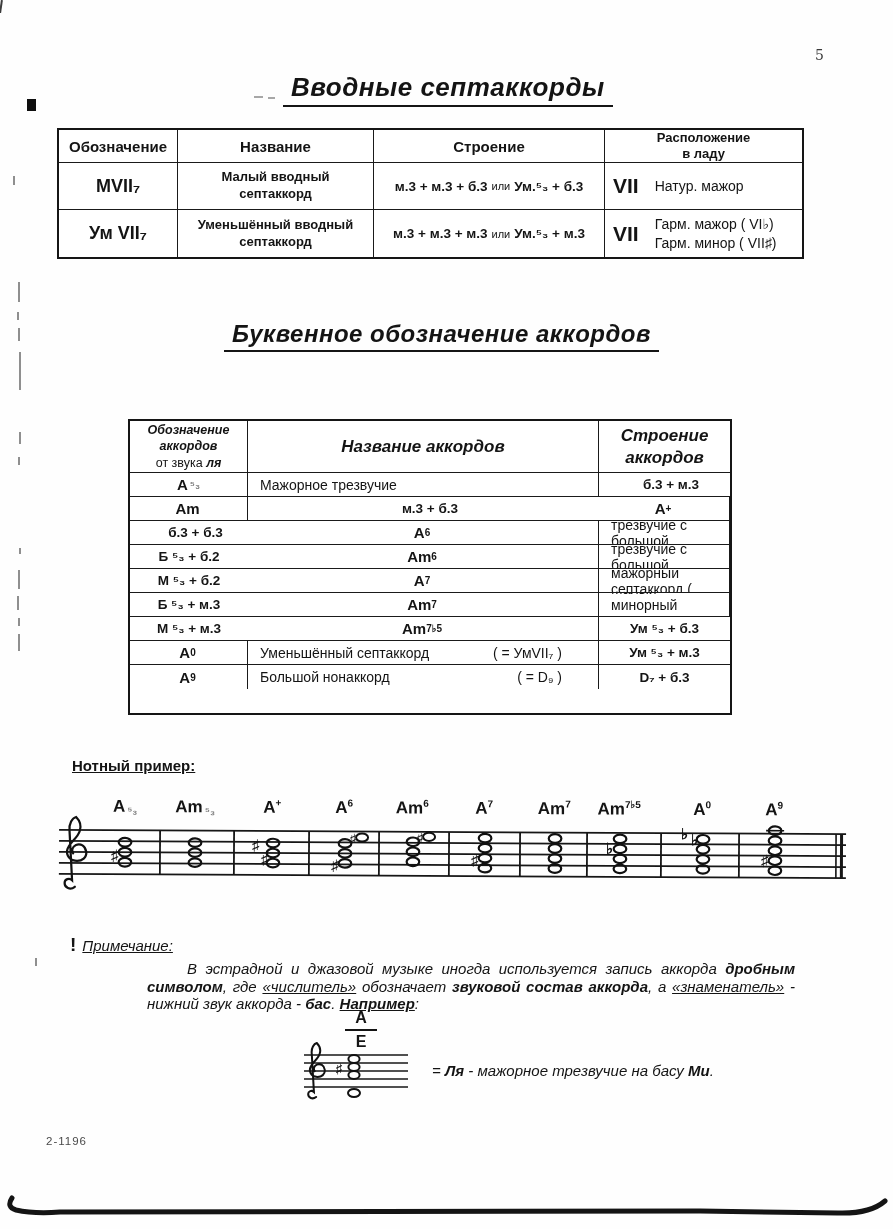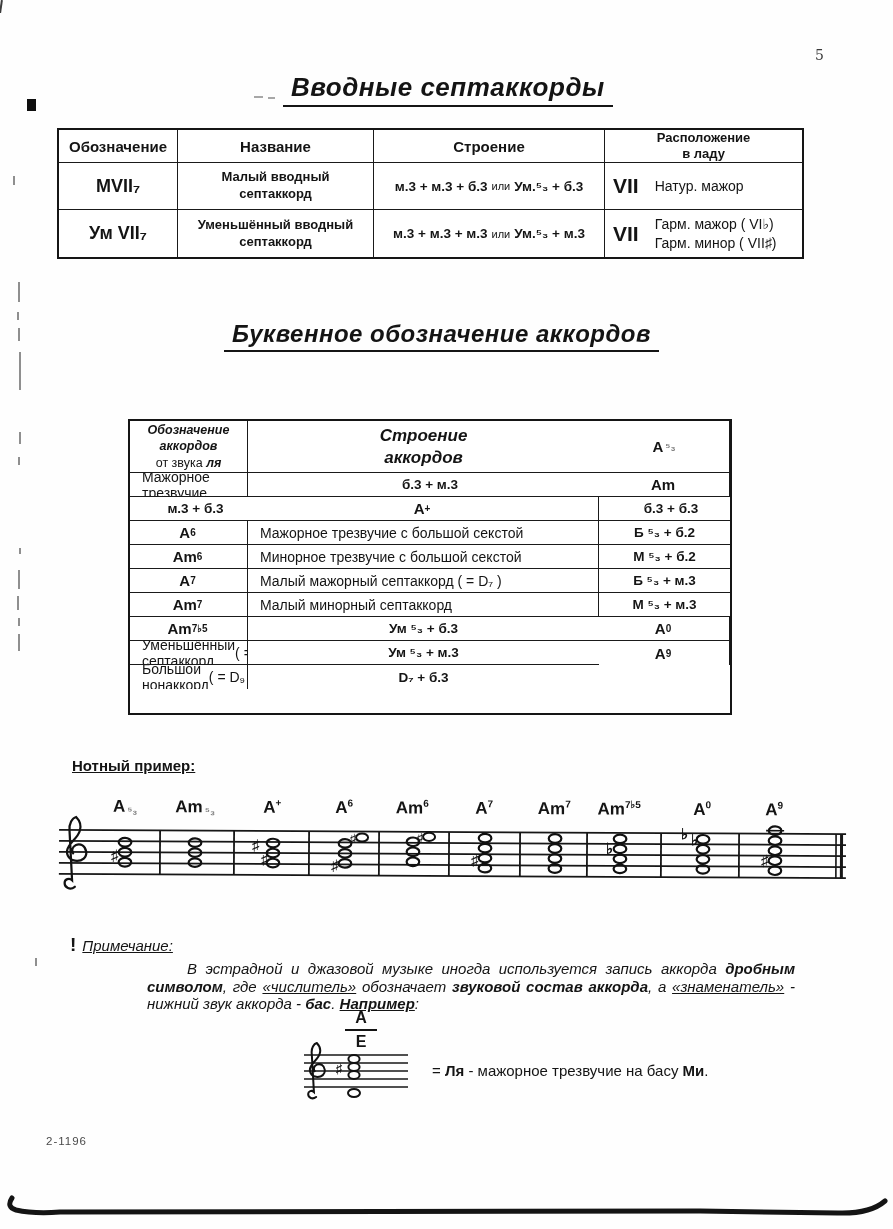--- a/index.html
+++ b/index.html
@@ -63,21 +63,21 @@
 
   
   #notehead{left:70px;top:934px;font-size:15px}
   #notehead .bang{font-weight:bold;font-size:19px;font-style:normal;margin-right:6px}
   #notetext{left:147px;top:960px;width:648px;font-size:15px;font-style:italic;
             line-height:17.5px;text-align:justify;text-indent:40px}
 
   
   #frac{left:343px;top:1007px;width:36px;text-align:center;font-weight:bold;font-size:16px;line-height:1.35}
   #frac .bar{height:2px;background:#141414;margin:0 2px}
-  #caption{left:432px;top:1062px;font-size:15px;white-space:nowrap}
+  #caption{left:432px;top:1062px;font-size:15px;font-style:italic;white-space:nowrap}
 
   #footcode{left:46px;top:1135px;font-size:11.5px;color:#4a4a4a;letter-spacing:1px}
   #pagenum{left:815px;top:47px;font-size:14px;color:#3a3a3a;font-family:"DejaVu Serif",serif}
 
   
   .vd{position:absolute;width:2px;background:#8f8f8f}
   .hd{position:absolute;height:2px;background:#a7a7a7}
   #blacksq{left:27px;top:99px;width:9px;height:12px;background:#0e0e0e}
   #tick{left:877px;top:0;width:2px;height:13px;background:#3c3c3c;transform:rotate(8deg)}
 </style>
@@ -141,20 +141,21 @@
 </div>
 
 <div id="title2" class="abs big-title">Буквенное обозначение аккордов</div>
 
 <div id="t2" class="abs">
   <div class="t2h1">
     <span class="m pre">Обозначение
 аккордов</span>
     <span><span>от звука </span><span class="b it">ля</span></span>
   </div>
+  <div class="t2h23">Название аккордов</div>
   <div class="t2h23 pre lc">Строение
 аккордов</div>
 
   <div class="t2sym">
       <span>A</span>
       <sup></sup>
       <span class="faint">⁵₃</span>
     </div>
   <div class="t2name">
       <span>Мажорное трезвучие</span>

